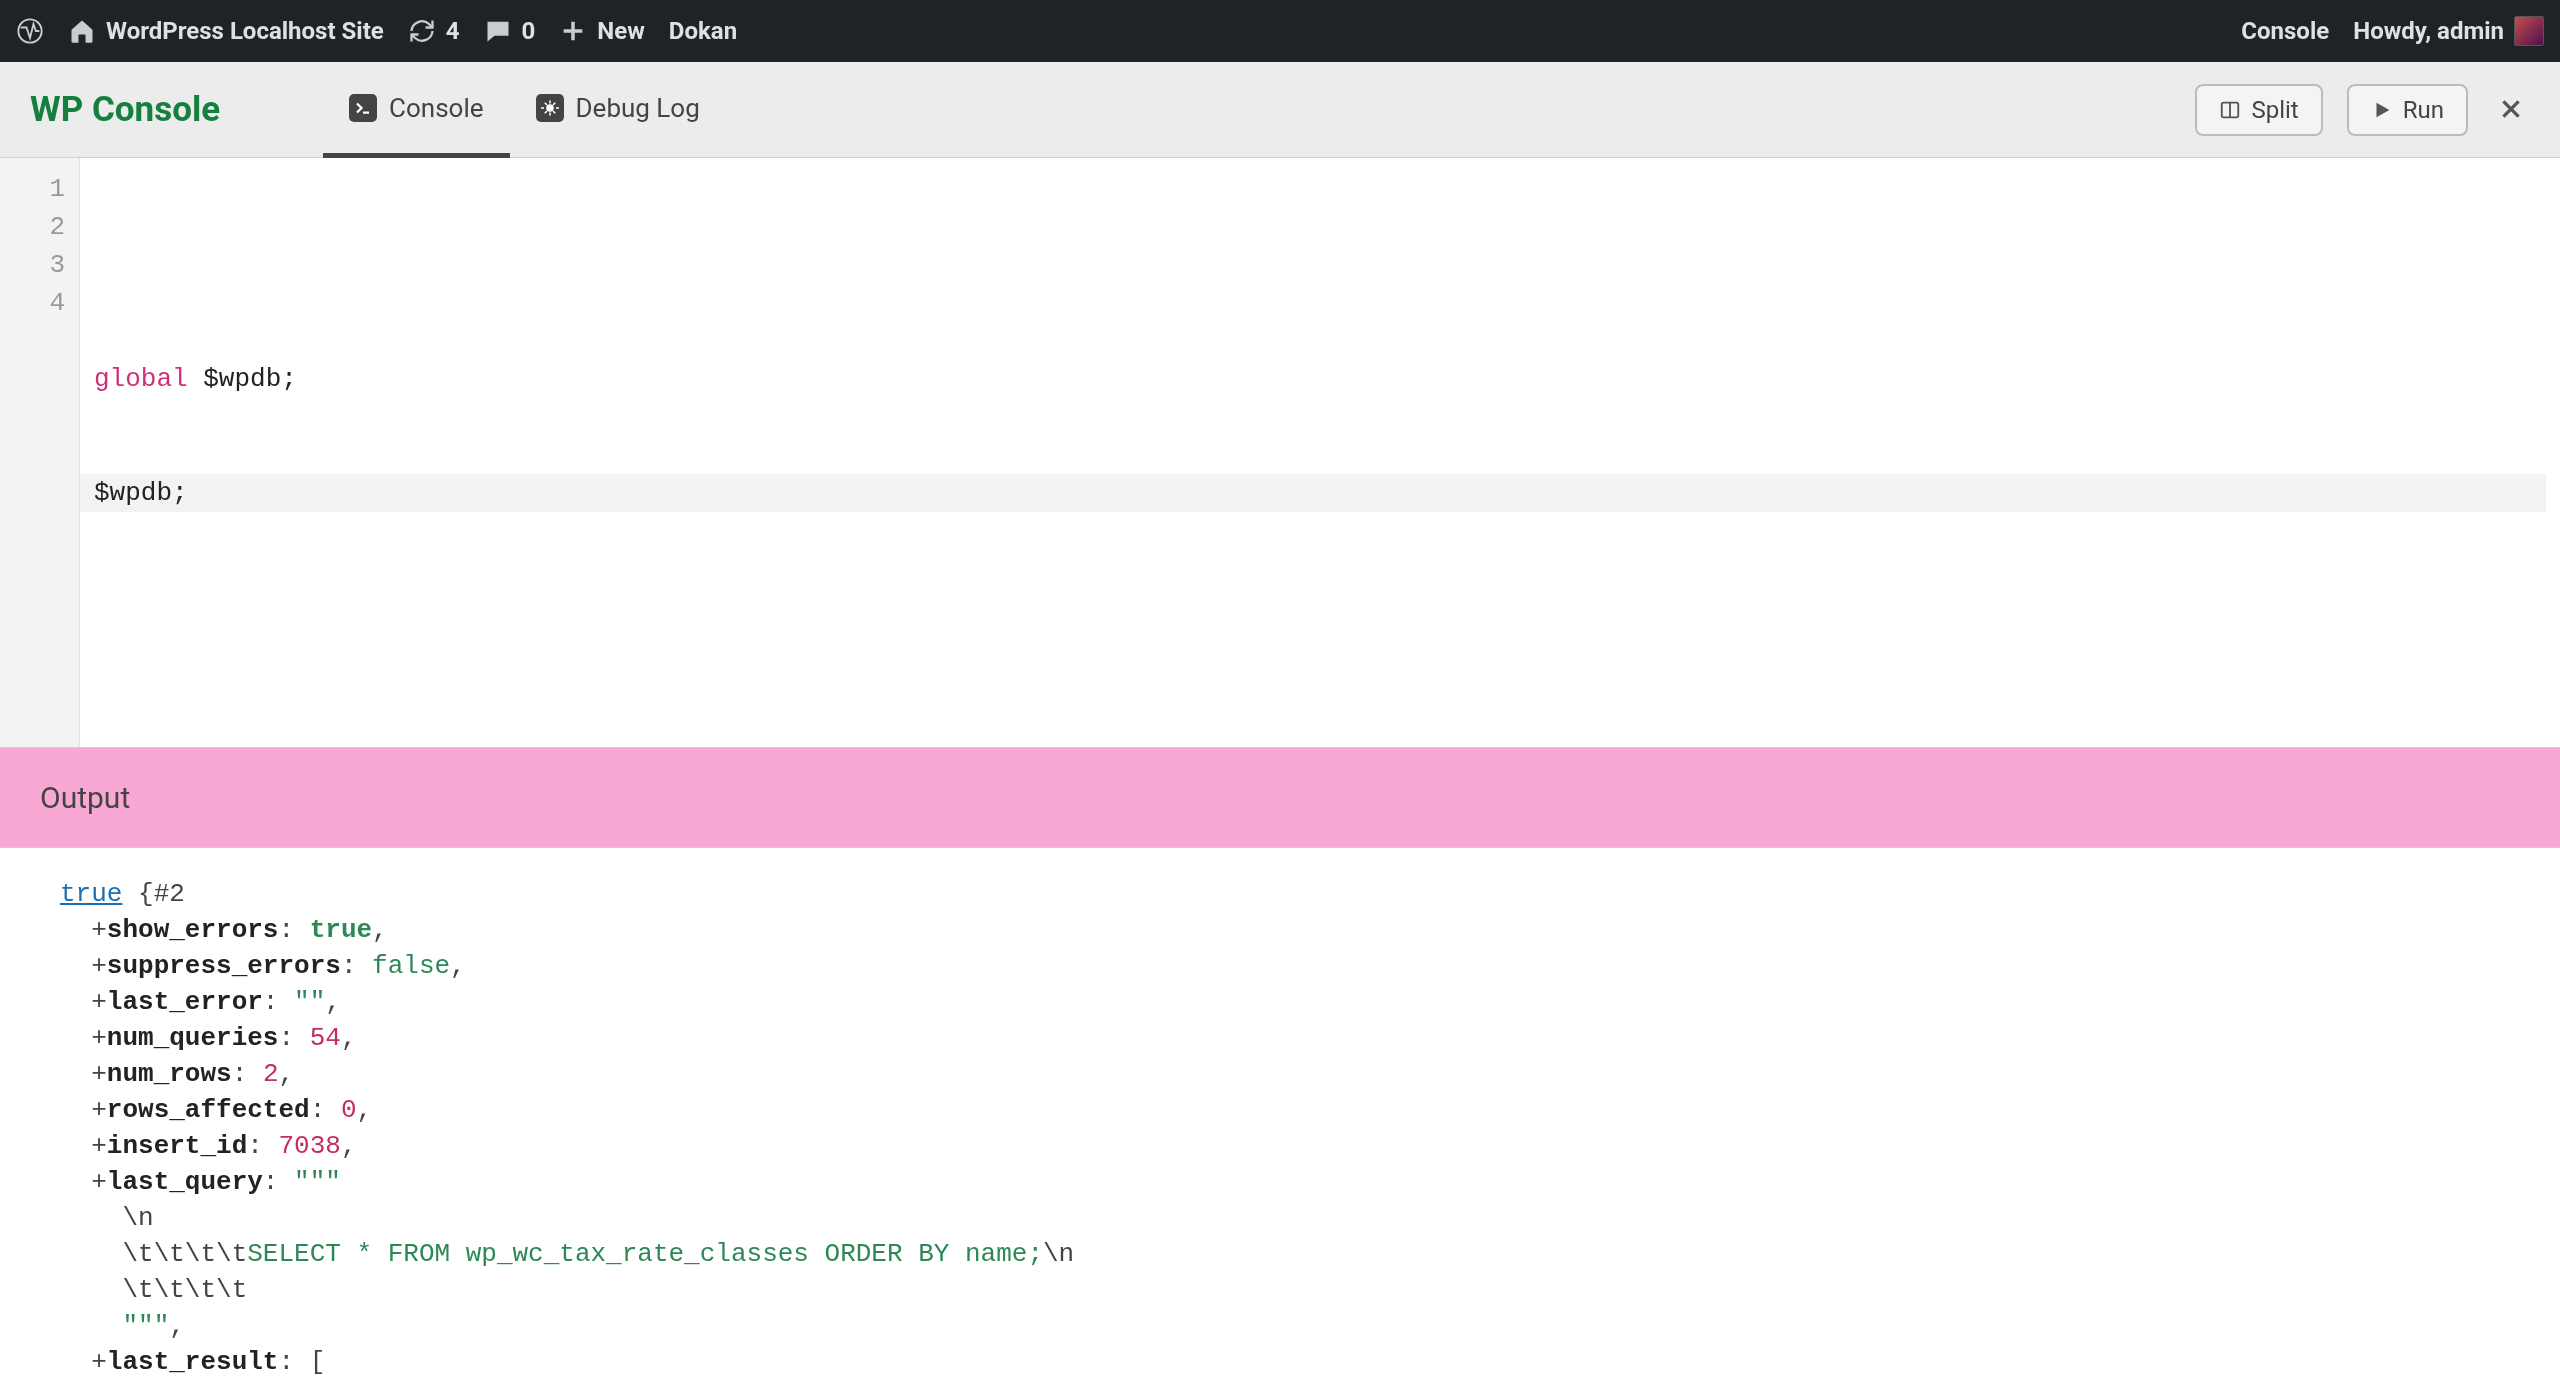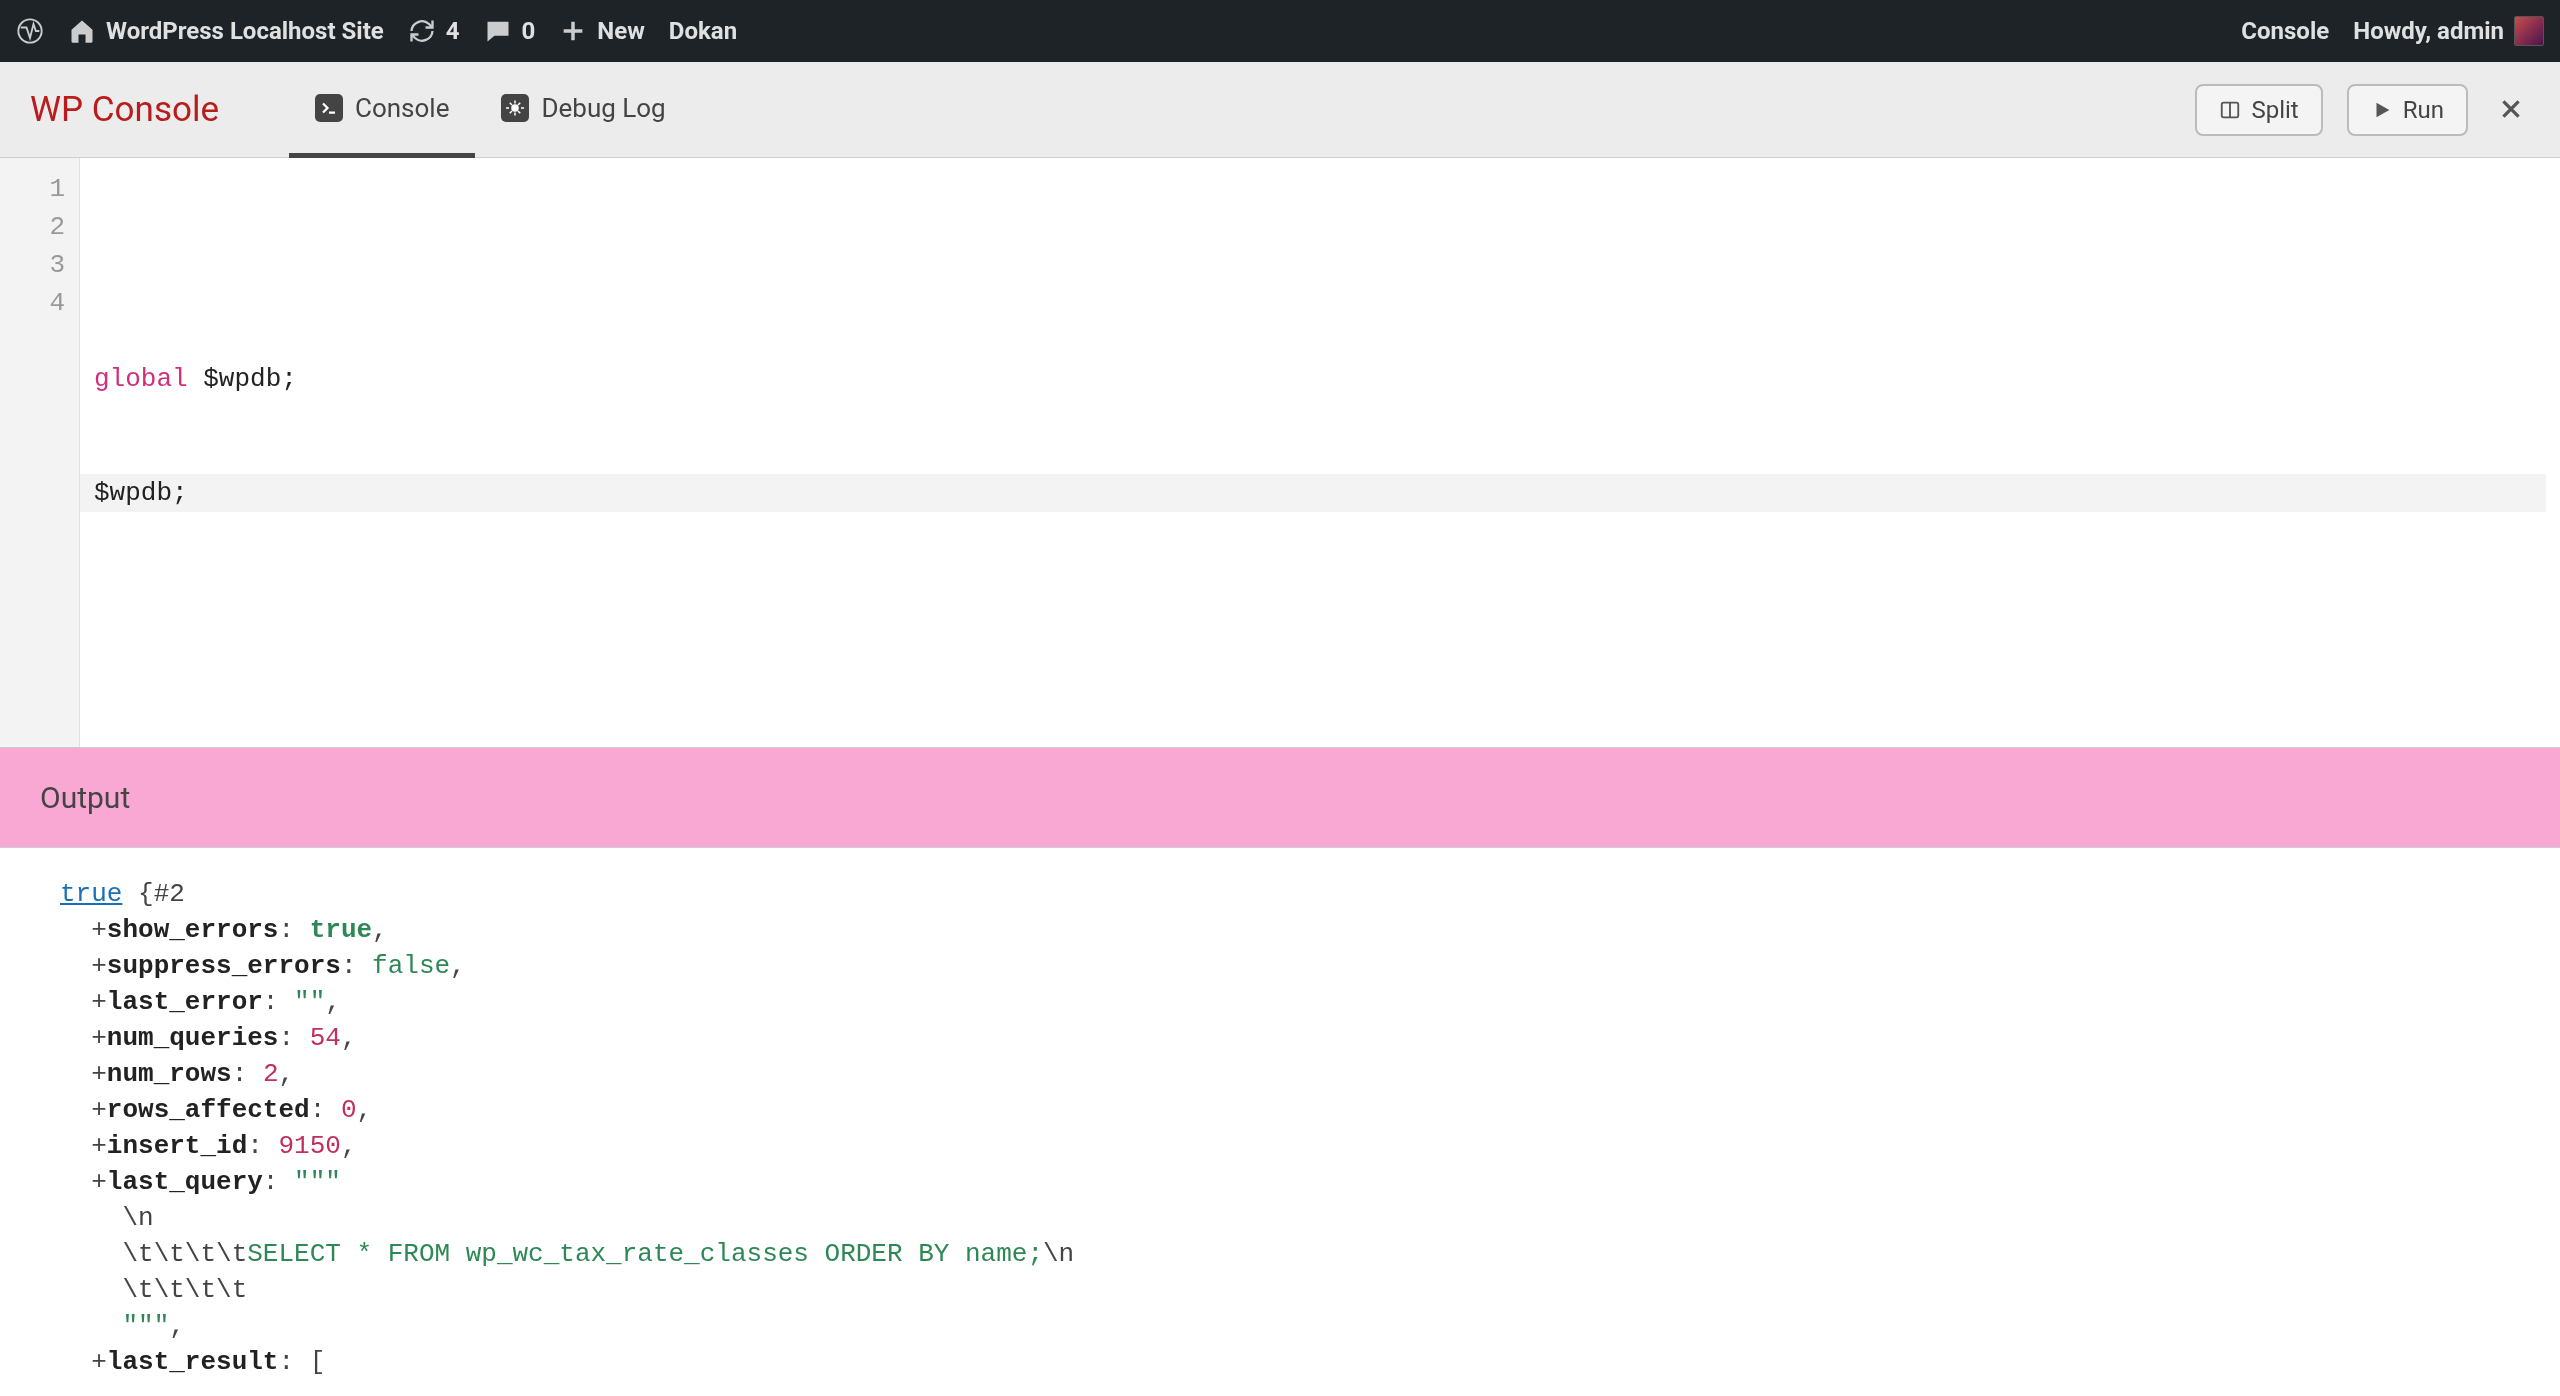--- a/index.html
+++ b/index.html
@@ -41,23 +41,23 @@
   .panel-hdr {
     height: 96px;
     background: #ececec;
     border-bottom: 1px solid #d0d0d0;
     display: flex;
     align-items: center;
     padding: 0 30px 0 30px;
   }
   .panel-title {
     font-size: 35px;
-    font-weight: 400;
-    color: #b91c1c;
-    margin-right: 70px;
+    font-weight: 700;
+    color: #15803d;
+    margin-right: 103px;
   }
   .tabbar { display: flex; align-items: stretch; height: 100%; }
   .tab {
     display: flex; align-items: center; gap: 12px;
     padding: 0 26px;
     font-size: 26px;
     color: #444;
     cursor: pointer;
     border-bottom: 5px solid transparent;
     margin-bottom: -1px;
@@ -258,21 +258,21 @@
   <span>Output</span>
 </div>
 
 <div class="outbody"><span class="o-class">true</span><span class="o-punct"> {#2</span>
 <span>  </span><span class="o-punct">+</span><span class="o-prop">show_errors</span><span class="o-punct">: </span><span class="o-true">true</span><span class="o-punct">,</span>
 <span>  </span><span class="o-punct">+</span><span class="o-prop">suppress_errors</span><span class="o-punct">: </span><span class="o-false">false</span><span class="o-punct">,</span>
 <span>  </span><span class="o-punct">+</span><span class="o-prop">last_error</span><span class="o-punct">: </span><span class="o-str">""</span><span class="o-punct">,</span>
 <span>  </span><span class="o-punct">+</span><span class="o-prop">num_queries</span><span class="o-punct">: </span><span class="o-num">54</span><span class="o-punct">,</span>
 <span>  </span><span class="o-punct">+</span><span class="o-prop">num_rows</span><span class="o-punct">: </span><span class="o-num">2</span><span class="o-punct">,</span>
 <span>  </span><span class="o-punct">+</span><span class="o-prop">rows_affected</span><span class="o-punct">: </span><span class="o-num">0</span><span class="o-punct">,</span>
-<span>  </span><span class="o-punct">+</span><span class="o-prop">insert_id</span><span class="o-punct">: </span><span class="o-num">9150</span><span class="o-punct">,</span>
+<span>  </span><span class="o-punct">+</span><span class="o-prop">insert_id</span><span class="o-punct">: </span><span class="o-num">7038</span><span class="o-punct">,</span>
 <span>  </span><span class="o-punct">+</span><span class="o-prop">last_query</span><span class="o-punct">: </span><span class="o-str">"""</span>
 <span>    </span><span class="o-esc">\n</span>
 <span>    </span><span class="o-esc">\t\t\t\t</span><span class="o-str">SELECT * FROM wp_wc_tax_rate_classes ORDER BY name;</span><span class="o-esc">\n</span>
 <span>    </span><span class="o-esc">\t\t\t\t</span>
 <span>    </span><span class="o-str">"""</span><span class="o-punct">,</span>
 <span>  </span><span class="o-punct">+</span><span class="o-prop">last_result</span><span class="o-punct">: </span><span class="o-punct">[</span></div>
 
 </div>
 
 </body></html>

